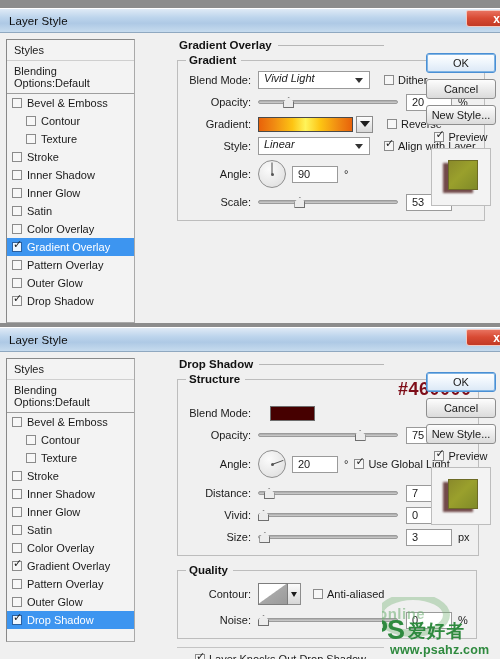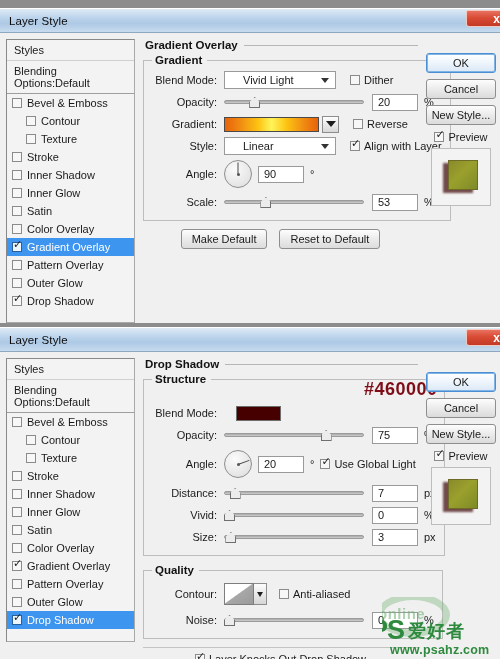--- a/index.html
+++ b/index.html
@@ -48,20 +48,21 @@
     color: #fff; font-weight: bold; font-size: 12px;
     display: flex; align-items: center; justify-content: flex-end;
     padding-right: 5px;
     cursor: pointer;
   }
 
   .body {
     display: flex;
     background: #f0f0f0;
     padding: 0;
+    gap: 34px;
   }
 
   
   .styles-col {
     width: 135px;
     flex: 0 0 135px;
     padding: 6px 0 0 6px;
   }
   .styles-box {
     background: #f3f3f3;
@@ -146,25 +147,26 @@
     text-align: right;
     padding-right: 7px;
     font-size: 11px;
     white-space: nowrap;
   }
 
   .select {
     height: 18px;
     border: 1px solid #9a9a9a;
     background: #fff;
-    display: flex; align-items: center;
-    padding-left: 18px;
+    display: flex; align-items: flex-start;
+    padding-left: 5px;
     font-size: 11px;
     position: relative;
     cursor: pointer;
+    font-style: italic;
   }
   .select .arrow {
     position: absolute; right: 6px; top: 50%;
     margin-top: -2px;
     width: 0; height: 0;
     border-left: 4px solid transparent;
     border-right: 4px solid transparent;
     border-top: 5px solid #333;
   }
   .sel-blend { width: 112px; }
@@ -551,24 +553,20 @@
           <div class="slider">
             <span class="track"></span>
             <span class="thumb" style="left:26%"></span>
           </div>
           <span style="width:8px"></span>
           <div class="numbox">53</div>
           <span class="unit">%</span>
         </div>
       </fieldset>
 
-      <div class="defaults-row">
-        <span class="btn">Make Default</span>
-        <span class="btn">Reset to Default</span>
-      </div>
     </div>
 
     <div class="right-col">
       <span class="btn-r primary">OK</span>
       <span class="btn-r">Cancel</span>
       <span class="btn-r">New Style...</span>
       <div class="prev-row">
         <span class="cb checked"></span>
         <span>Preview</span>
       </div>

